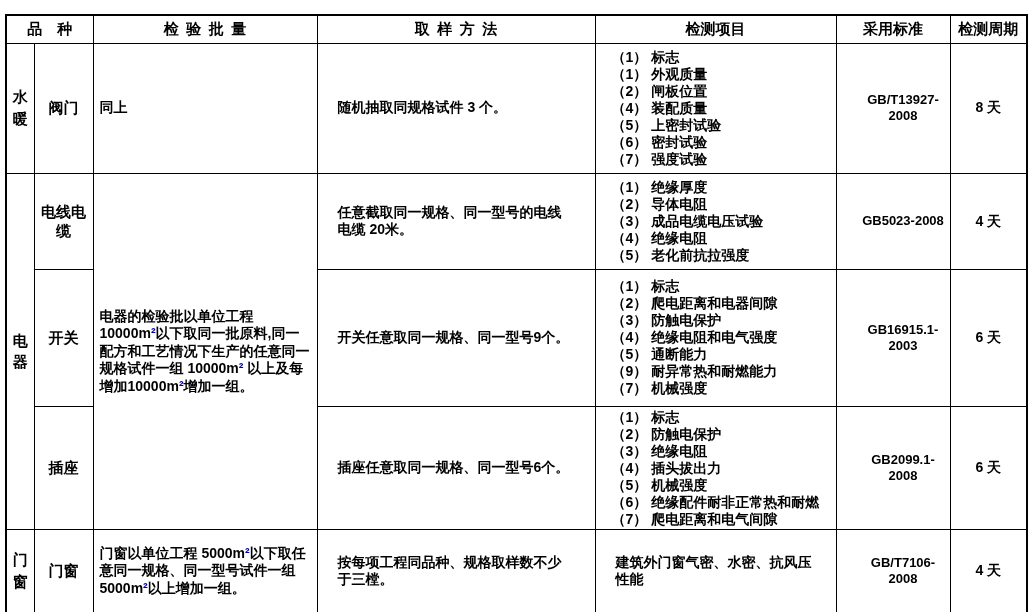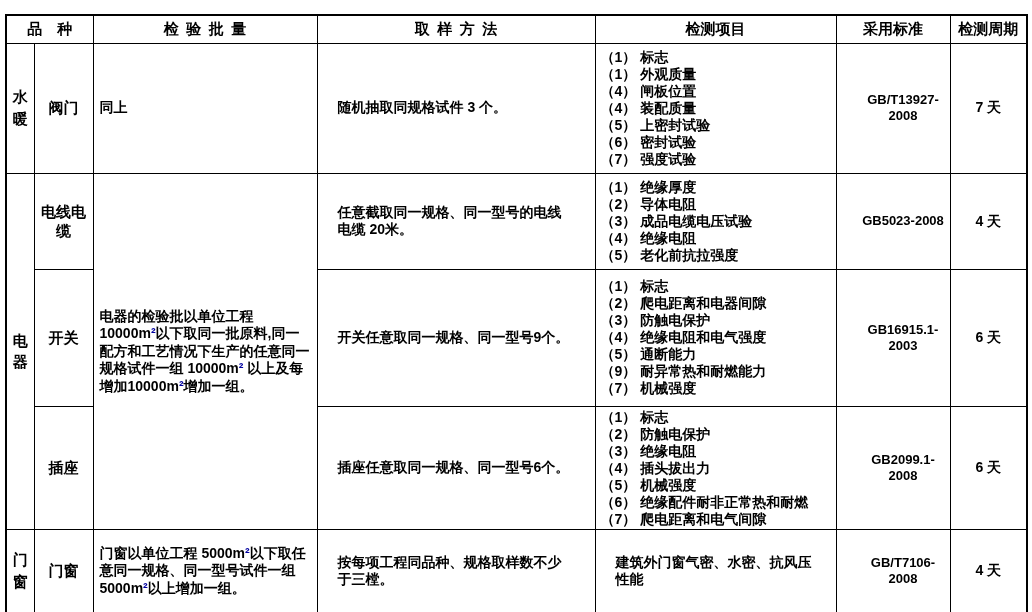--- a/index.html
+++ b/index.html
@@ -26,21 +26,21 @@
   .grid th{font-size:15px;text-align:center;padding:2px 0;}
   .ls1{letter-spacing:1em;text-indent:1em;}
   .ls05{letter-spacing:.5em;text-indent:.5em;}
   td.vcell{
     text-align:center;padding:0;
     word-break:break-all;line-height:1.45;font-size:15px;margin-top:44px;
   }
   td.name{text-align:center;word-break:break-all;font-size:15px;line-height:1.3;padding:2px 3px;}
   td.batch{text-align:left;padding:2px 6px;}
   td.samp{text-align:left;padding:2px 20px;}
-  td.items{text-align:left;padding:1px 4px 1px 5px;}
+  td.items{text-align:left;padding:1px 4px 1px 16px;}
   td.items div{line-height:17px;white-space:nowrap;}
   td.std{text-align:center;font-size:13px;letter-spacing:0;padding-left:24px;}
   td.per{text-align:center;font-size:14px;}
   .sup2{color:#0000a0;}
 </style>
 </head>
 <body>
 
 <div class="sheet">
   <table class="grid">
@@ -65,28 +65,28 @@
     </tr>
 
     <tr style="height:128px">
       <td class="vcell">水暖</td>
       <td class="name">阀门</td>
       <td class="batch">同上</td>
       <td class="samp">随机抽取同规格试件 3 个。</td>
       <td class="items">
             <div>（1） 标志</div>
             <div>（1） 外观质量</div>
-            <div>（4） 闸板位置</div>
+            <div>（2） 闸板位置</div>
             <div>（4） 装配质量</div>
             <div>（5） 上密封试验</div>
             <div>（6） 密封试验</div>
             <div>（7） 强度试验</div>
           </td>
       <td class="std">GB/T13927-2008</td>
-      <td class="per">7 天</td>
+      <td class="per">8 天</td>
     </tr>
 
     <tr style="height:95px">
       <td class="vcell" rowspan="3">电器</td>
       <td class="name">电线电缆</td>
       <td class="batch" rowspan="3">电器的检验批以单位工程 10000m<span class="sup2">²</span>以下取同一批原料,同一配方和工艺情况下生产的任意同一规格试件一组 10000m<span class="sup2">²</span> 以上及每增加10000m<span class="sup2">²</span>增加一组。</td>
       <td class="samp">任意截取同一规格、同一型号的电线电缆 20米。</td>
       <td class="items">
             <div>（1） 绝缘厚度</div>
             <div>（2） 导体电阻</div>

